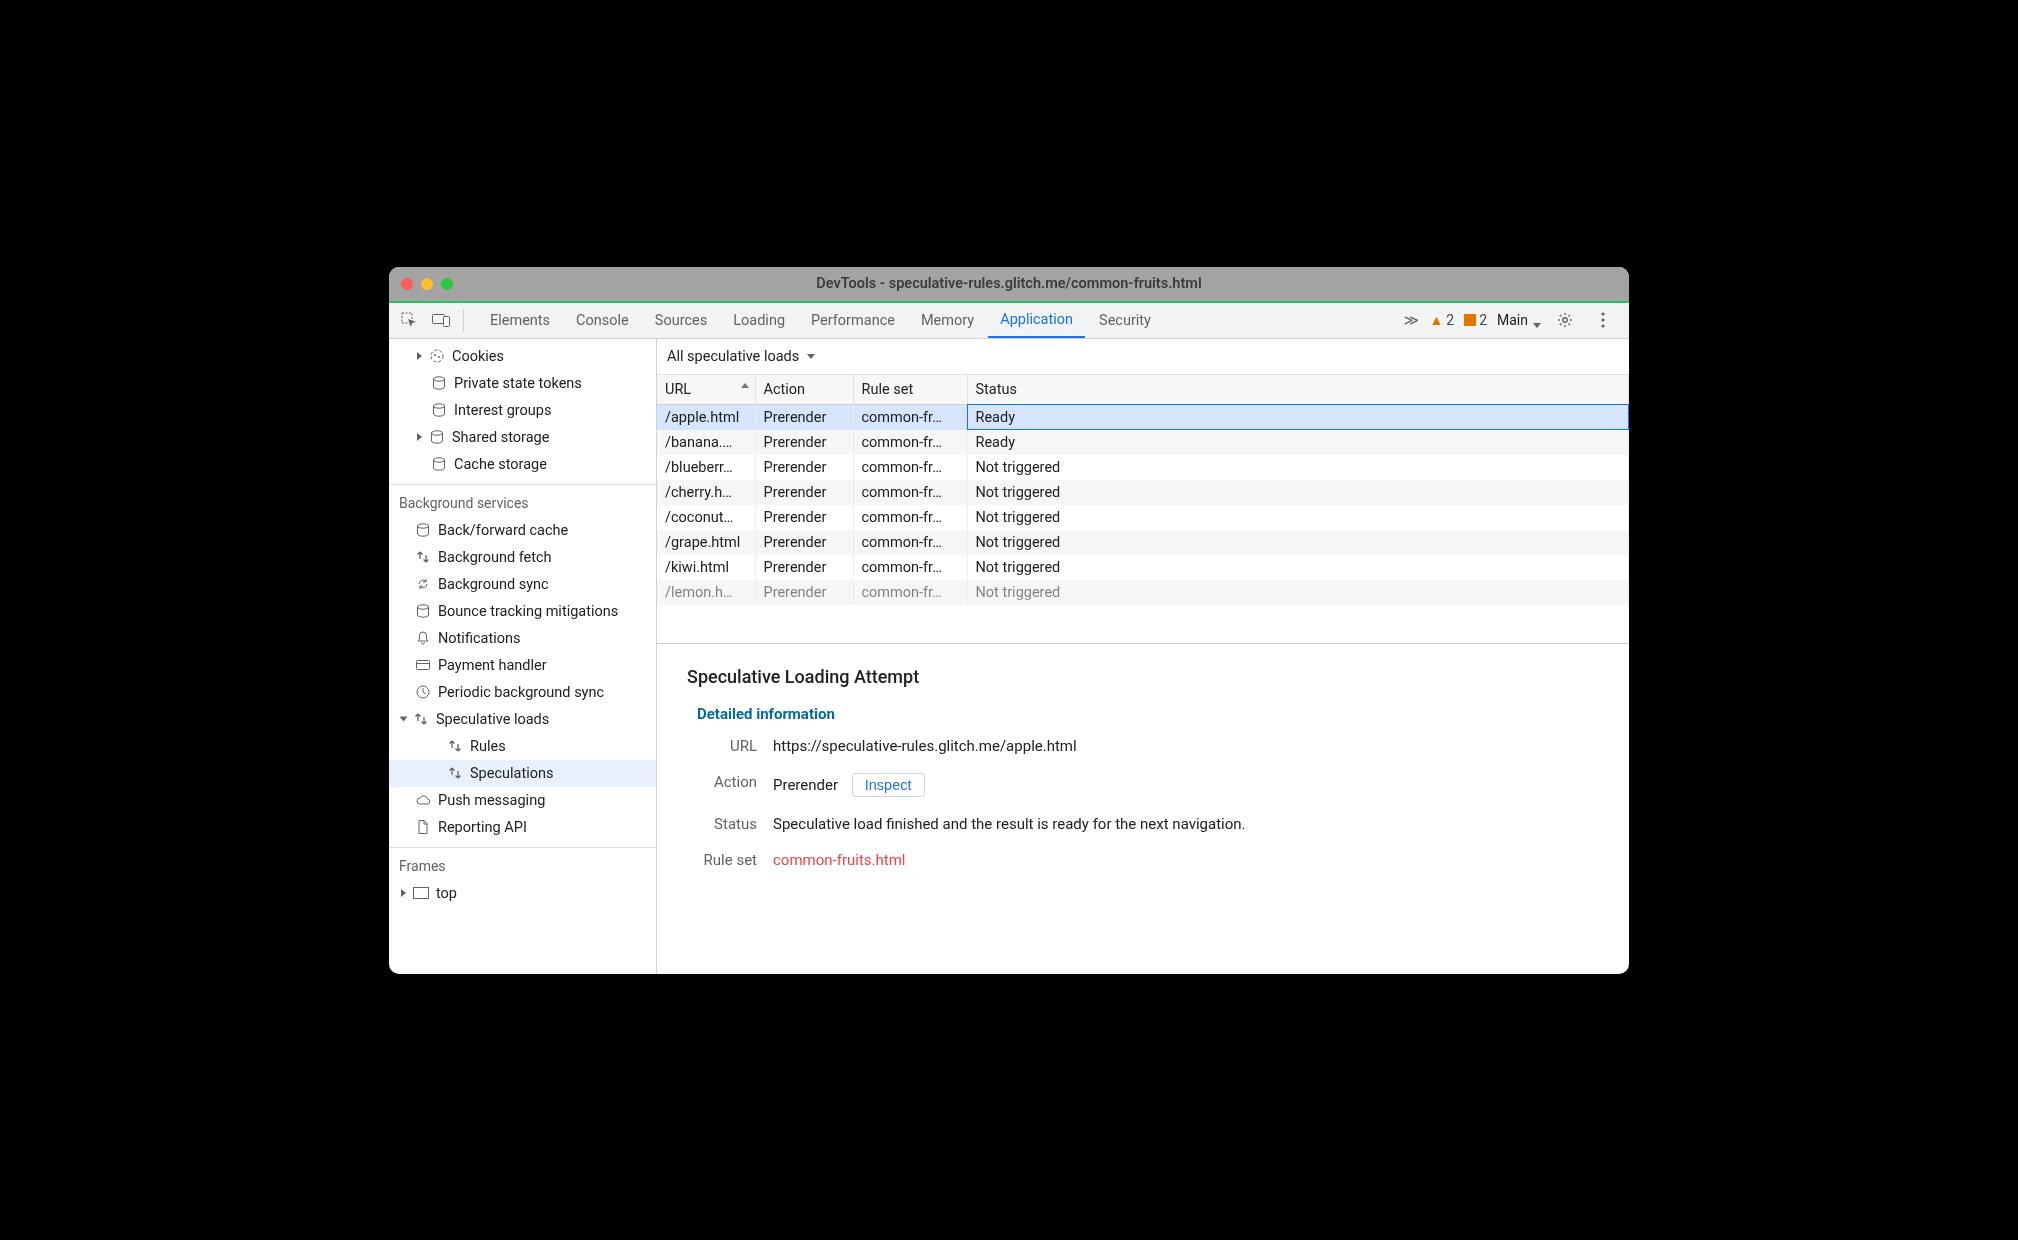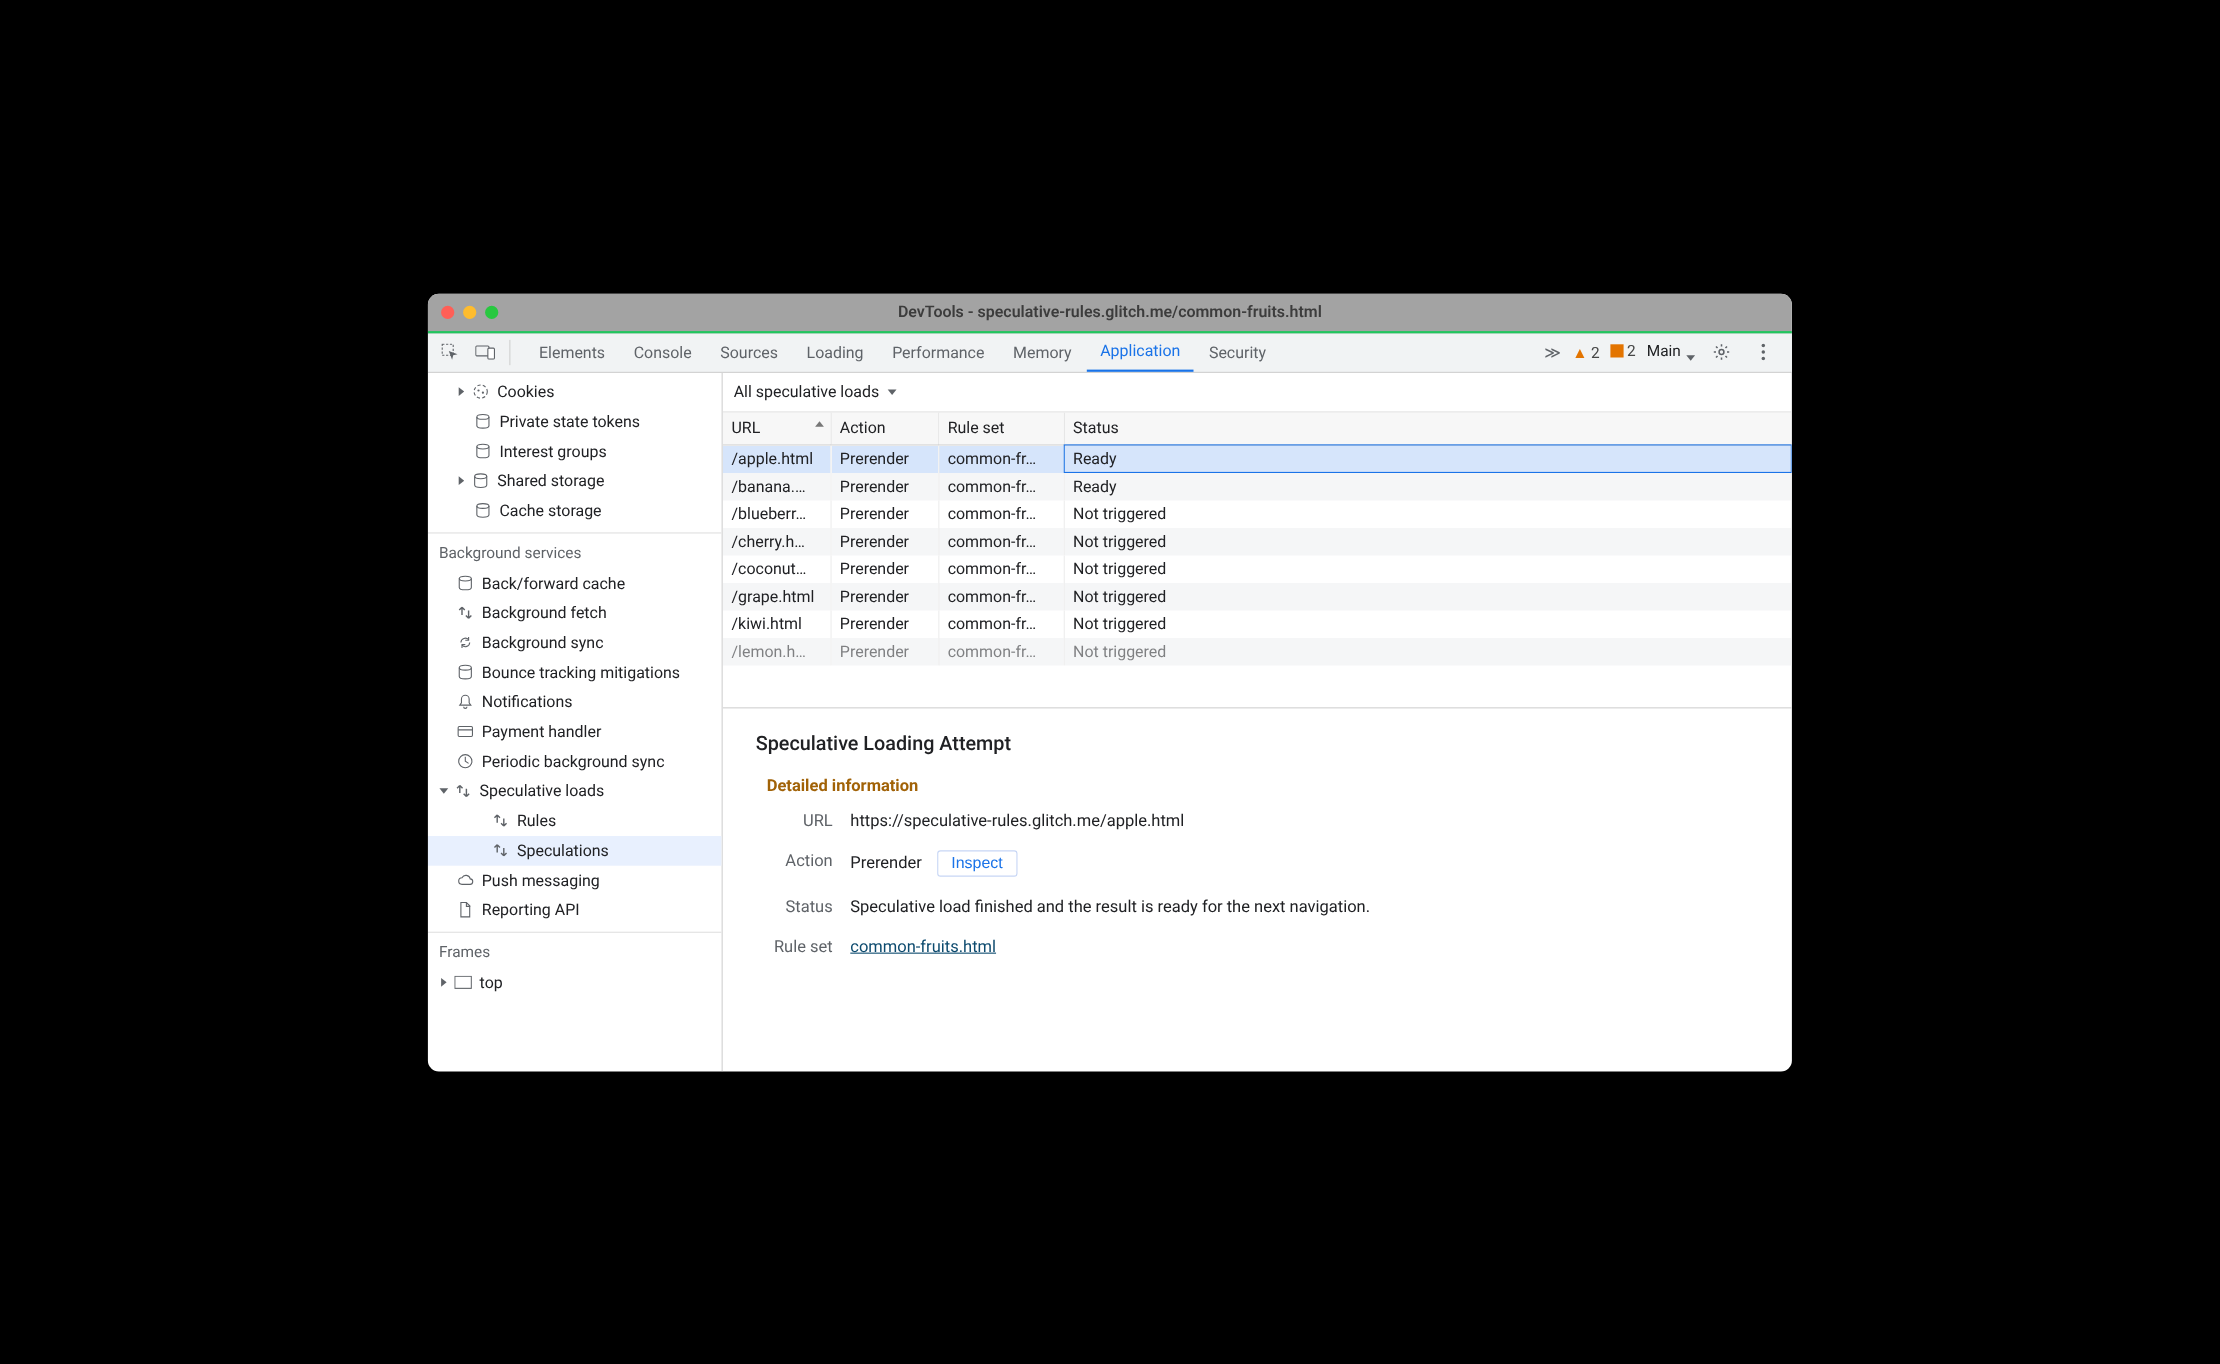--- a/index.html
+++ b/index.html
@@ -122,25 +122,25 @@
   tbody tr.selected{ background:#d6e5fb }
   tbody tr.selected td.status{ outline:1.5px solid #1a73e8; outline-offset:-1px; background:#d6e5fb;}
   tbody tr.cut td{ opacity:.55; }
   td.cell{ color:#202124 }
 
   .details{
     border-top:1px solid #d0d0d0;
     padding:16px 22px 12px 30px; overflow:auto;
   }
   .details h2{ font-size:18px; font-weight:500; margin:6px 0 18px 0; color:#202124 }
-  .details h3{ font-size:15px; font-weight:700; margin:0 0 14px 10px; color:#a16207 }
+  .details h3{ font-size:15px; font-weight:700; margin:0 0 14px 10px; color:#0369a1 }
   .drow{ display:flex; gap:16px; margin:0 0 18px 10px; font-size:15px }
   .dlabel{ width:60px; color:#5f6368; text-align:right }
   .dval{ color:#202124 }
-  .linkish{ color:#0c4a6e; text-decoration:underline; cursor:pointer }
+  .linkish{ color:#ef4444; cursor:pointer }
   .inspect-btn{
     border:1px solid #c7d6f5; color:#1a73e8; background:#fff;
     padding:3px 12px; border-radius:3px; margin-left:10px; cursor:pointer; font-size:14.5px;
   }
 
   svg{display:block}
 </style>
 </head>
 <body>
 

